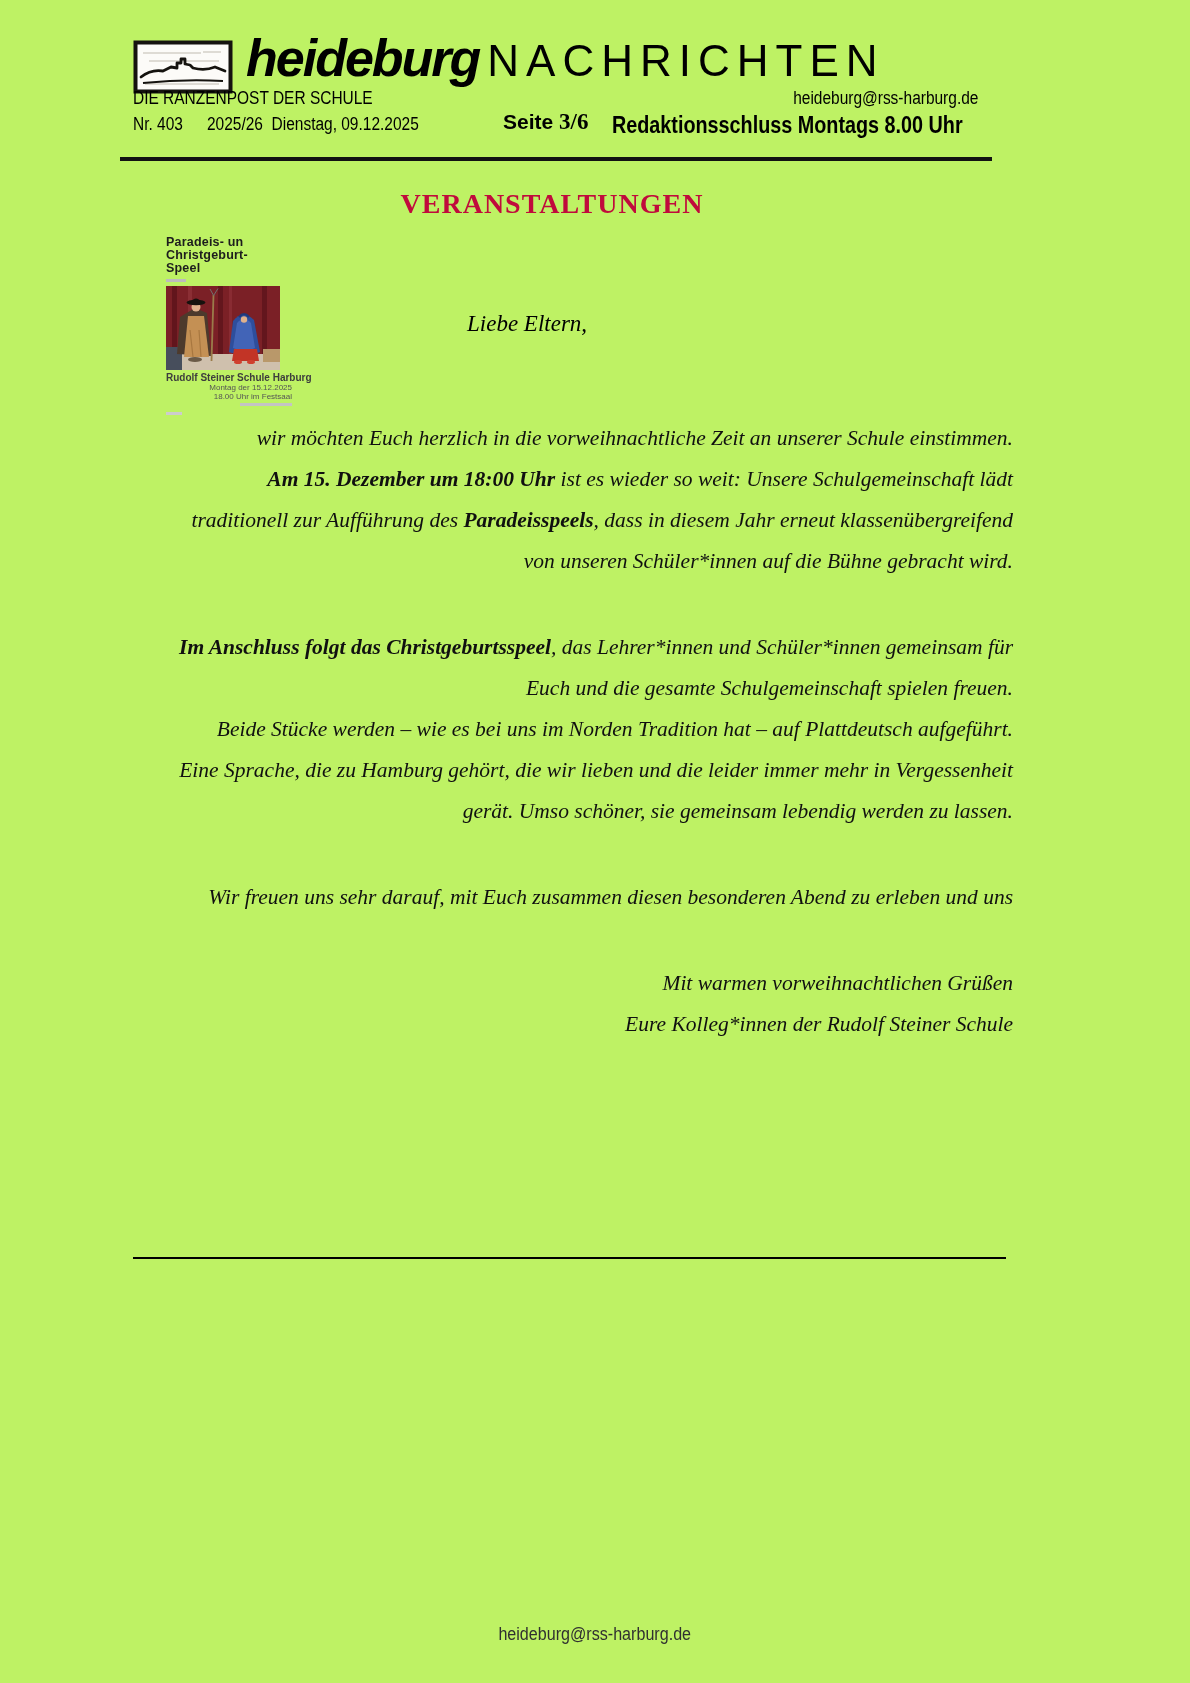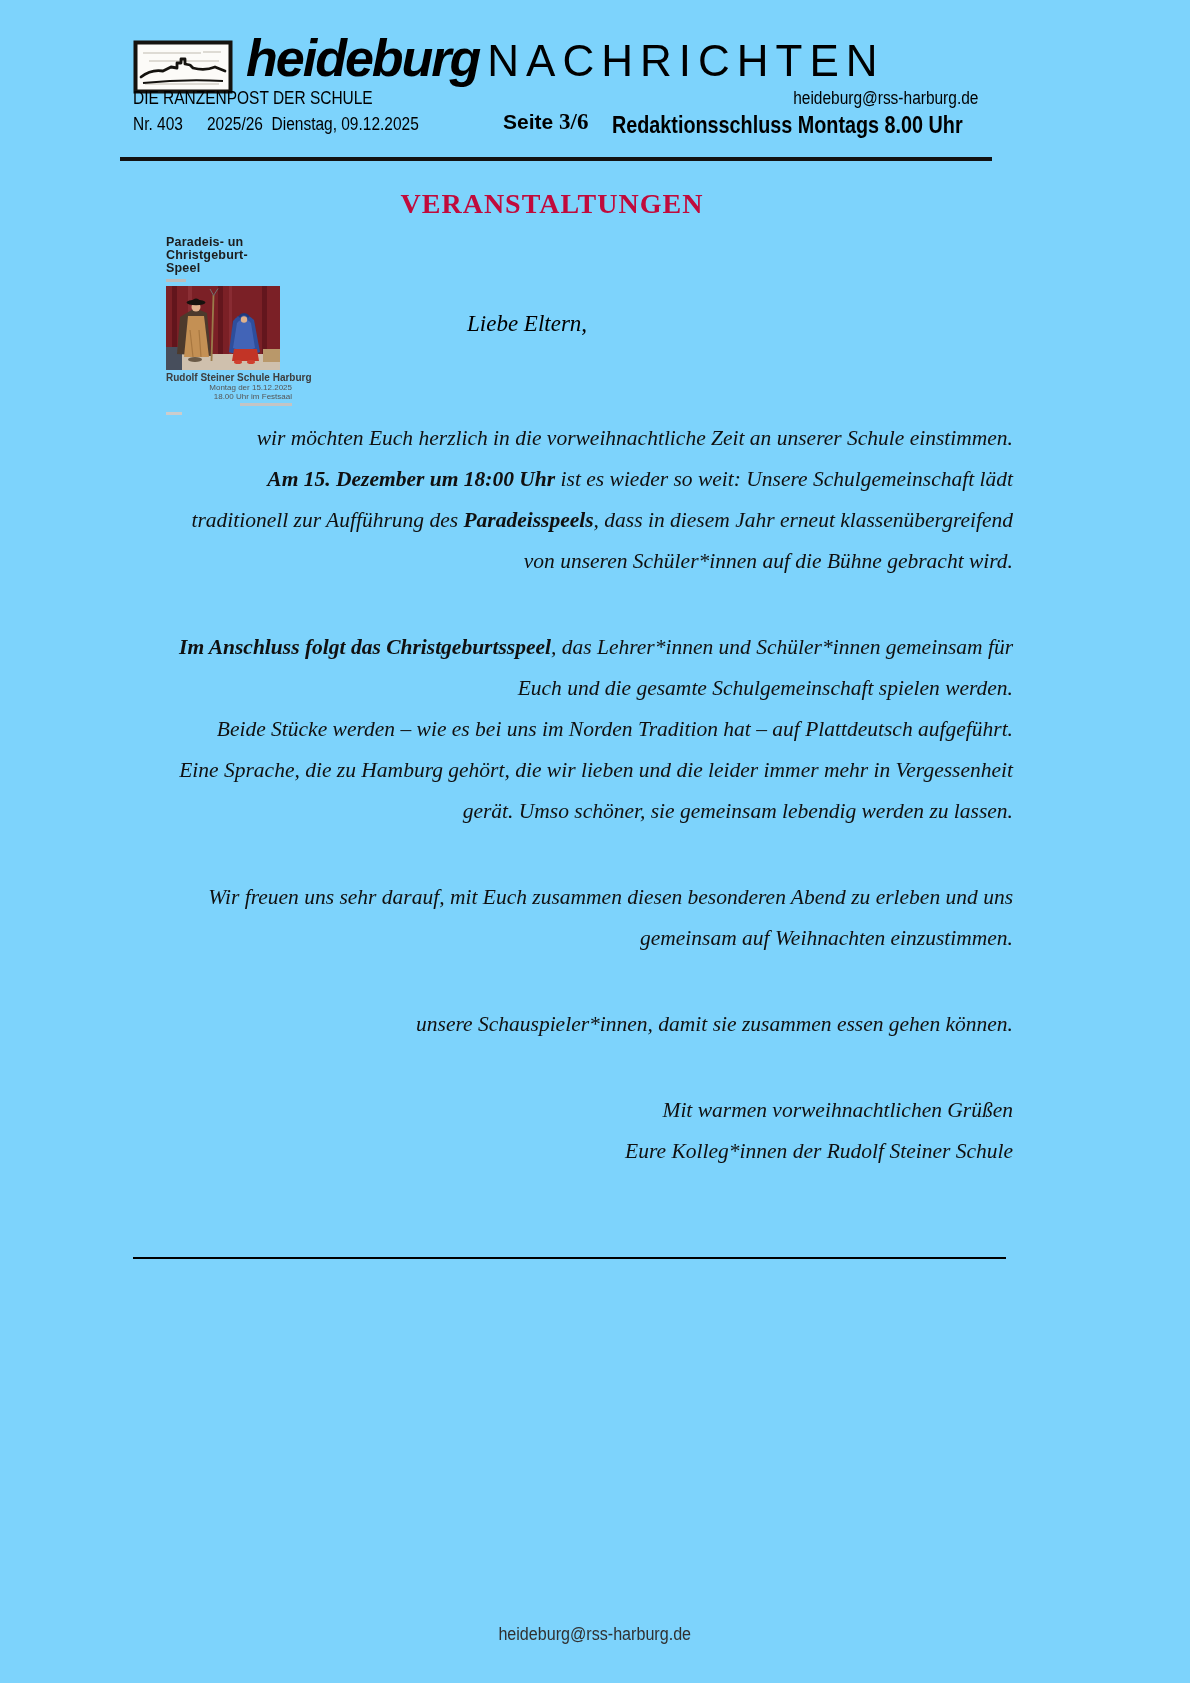--- a/index.html
+++ b/index.html
@@ -1,17 +1,17 @@
 <!DOCTYPE html>
 <html><head>
 <meta charset="utf-8">
 <style>
   html,body{margin:0;padding:0;background:#e8e8e8;}
   .page{
-    position:relative;width:1190px;height:1683px;background:#7dd3fc;
+    position:relative;width:1190px;height:1683px;background:#bef264;
     font-family:"Liberation Sans",sans-serif;color:#000;overflow:hidden;margin:0 auto;
   }
   
   .logo{position:absolute;left:133px;top:40px;width:100px;height:54px;}
   .brandrow{position:absolute;left:246px;top:28px;display:flex;align-items:baseline;white-space:nowrap;}
   .brand-italic{font-family:"Liberation Sans",sans-serif;font-weight:bold;font-style:italic;
     font-size:52px;letter-spacing:-2px;}
   .brand-caps{font-family:"Liberation Sans",sans-serif;font-weight:400;font-size:44px;
     letter-spacing:7px;margin-left:8px;}
   .narrow{display:inline-block;transform:scaleX(0.86);transform-origin:0 50%;}
@@ -134,31 +134,29 @@
 
   <div class="letter-body">
       <div class="para">
         <div class="line"><span>wir möchten Euch herzlich in die vorweihnachtliche Zeit an unserer Schule einstimmen.</span></div>
         <div class="line"><b>Am 15. Dezember um 18:00 Uhr</b><span> ist es wieder so weit: Unsere Schulgemeinschaft lädt</span></div>
         <div class="line"><span>traditionell zur Aufführung des </span><b>Paradeisspeels</b><span>, dass in diesem Jahr erneut klassenübergreifend</span></div>
         <div class="line"><span>von unseren Schüler*innen auf die Bühne gebracht wird.</span></div>
       </div>
       <div class="para">
         <div class="line"><b>Im Anschluss folgt das Christgeburtsspeel</b><span>, das Lehrer*innen und Schüler*innen gemeinsam für</span></div>
-        <div class="line"><span>Euch und die gesamte Schulgemeinschaft spielen werden.</span></div>
+        <div class="line"><span>Euch und die gesamte Schulgemeinschaft spielen freuen.</span></div>
         <div class="line"><span>Beide Stücke werden – wie es bei uns im Norden Tradition hat – auf Plattdeutsch aufgeführt.</span></div>
         <div class="line"><span>Eine Sprache, die zu Hamburg gehört, die wir lieben und die leider immer mehr in Vergessenheit</span></div>
         <div class="line"><span>gerät. Umso schöner, sie gemeinsam lebendig werden zu lassen.</span></div>
       </div>
       <div class="para">
         <div class="line"><span>Wir freuen uns sehr darauf, mit Euch zusammen diesen besonderen Abend zu erleben und uns</span></div>
-        <div class="line"><span>gemeinsam auf Weihnachten einzustimmen.</span></div>
       </div>
       <div class="para">
-        <div class="line"><span>unsere Schauspieler*innen, damit sie zusammen essen gehen können.</span></div>
       </div>
       <div class="para">
         <div class="line"><span>Mit warmen vorweihnachtlichen Grüßen</span></div>
         <div class="line"><span>Eure Kolleg*innen der Rudolf Steiner Schule</span></div>
       </div>
     </div>
 
   <div class="divider"></div>
 
   <div class="footer">

